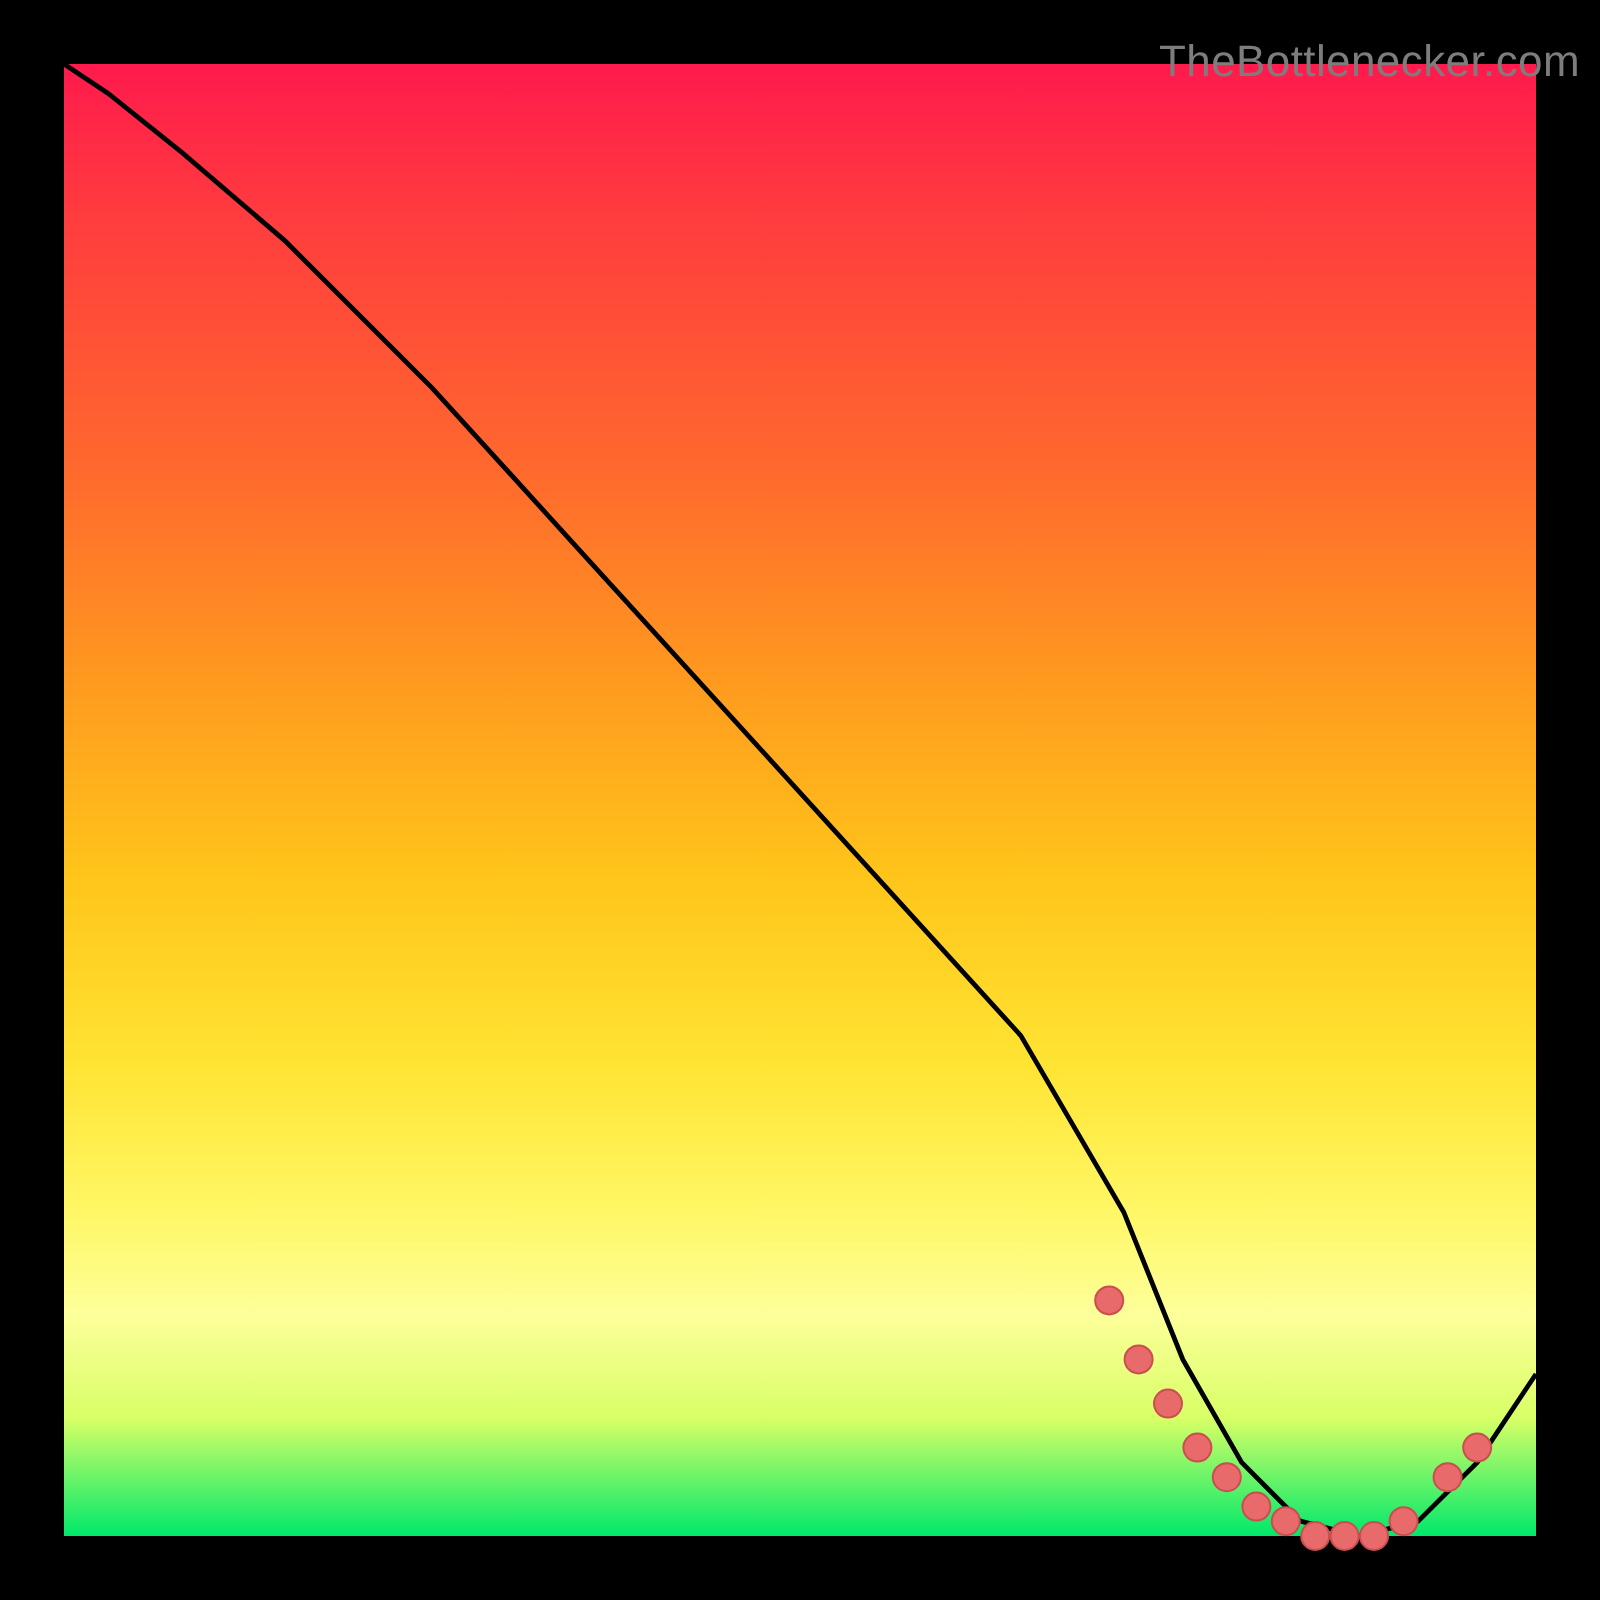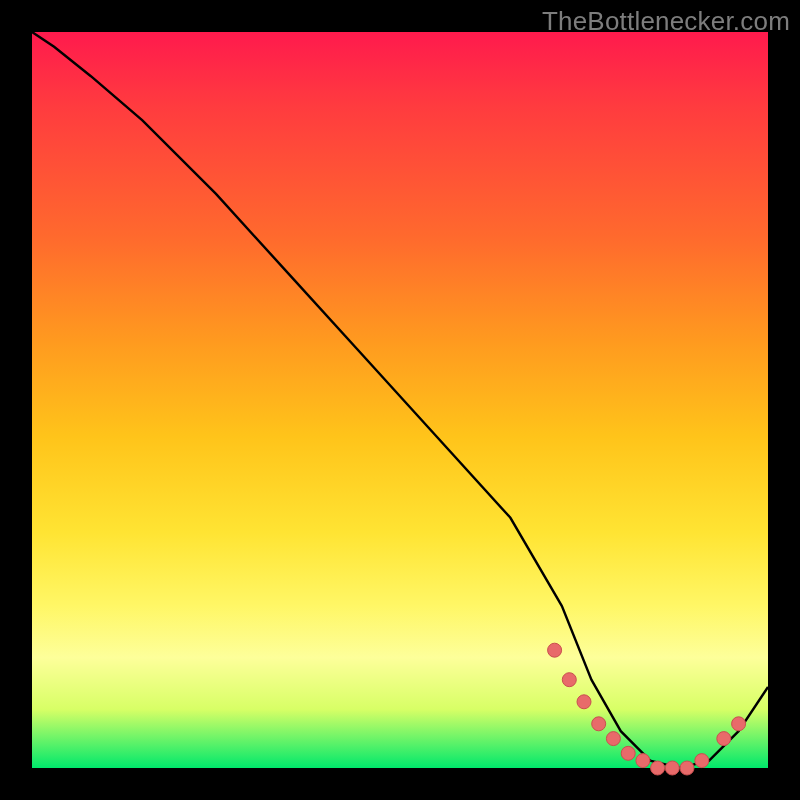--- a/index.html
+++ b/index.html
@@ -41,24 +41,24 @@
   svg.curve {
     position: absolute;
     left: 0;
     top: 0;
     width: 736px;
     height: 736px;
     overflow: visible;
   }
   .attribution {
     position: absolute;
-    top: 6px;
+    top: 18px;
     right: 10px;
     color: #7d7d7d;
-    font-size: 26px;
+    font-size: 22px;
     letter-spacing: 0.2px;
     font-weight: 400;
   }
 </style>
 </head>
 <body>
 
 <div class="frame">
   <div class="plot">
     <svg class="curve" viewBox="0 0 736 736">

